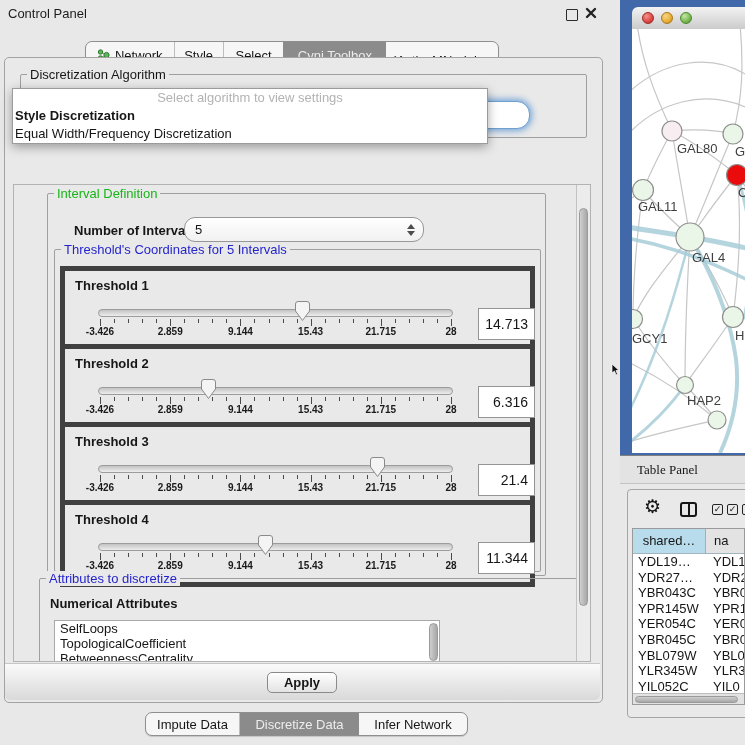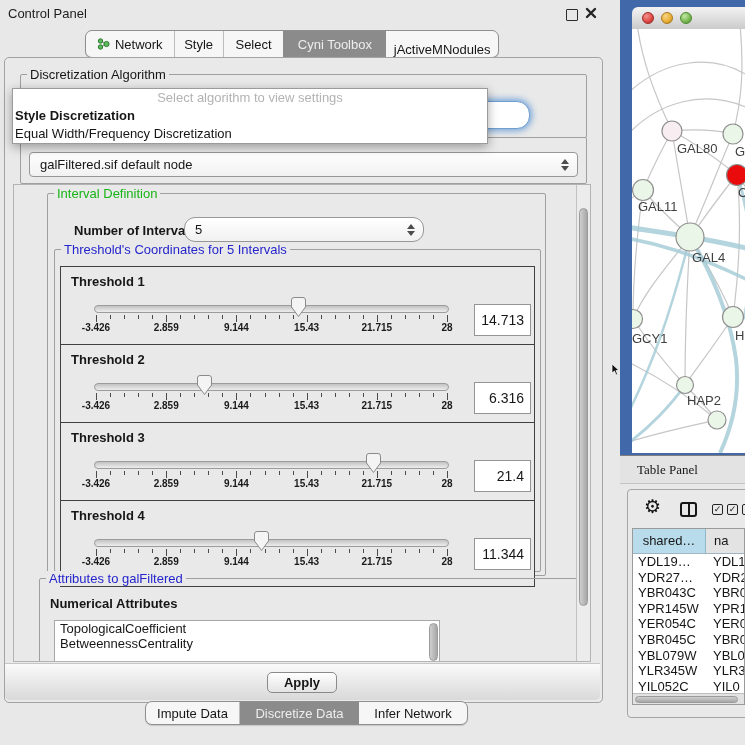--- a/index.html
+++ b/index.html
@@ -5,21 +5,21 @@
   html,body{margin:0;padding:0;background:#d6d6d6;}
   #screen{position:relative;width:745px;height:745px;background:#e8e8e8;overflow:hidden;
           font-family:"Liberation Sans",sans-serif;font-size:13px;color:#161616;padding-left:12px;}
   .abs{position:absolute;}
   
   .hdr-title{left:8px;top:6px;font-size:13px;color:#1c1c1c;}
   .float-box{left:566px;top:9px;width:10px;height:10px;border:1.6px solid #2c2c2c;border-radius:1px;}
   .close-x{left:585px;top:7px;width:12px;height:12px;}
   
   .tabbar{display:flex;background:#f6f6f6;border:1px solid #8f8f8f;border-radius:7px;overflow:hidden;
-          box-shadow:0 1px 1px rgba(0,0,0,.15);}
+          box-shadow:0 1px 1px rgba(0,0,0,.15);margin-top:11px;}
   .tab{display:flex;align-items:center;justify-content:center;gap:5px;font-size:13px;color:#161616;height:100%;box-sizing:border-box;}
   .tab.sep{border-right:1px solid #bdbdbd;}
   .tab.sel{background:#8b8b8b;color:#ededed;}
   
   .panel-outer{left:4px;top:57px;width:597px;height:644px;background:#e9e9e9;border:1px solid #a3a3a3;border-radius:5px;}
   .group{border:1px solid #9f9f9f;border-radius:2px;}
   .gtitle{position:absolute;top:-8px;left:6px;background:#e9e9e9;padding:0 3px;font-size:13px;white-space:nowrap;}
   .gtitle.green{color:#17b517;}
   .gtitle.blue{color:#2525cc;}
   
@@ -35,21 +35,21 @@
          box-shadow:0 3px 10px rgba(0,0,0,.35);z-index:50;}
   .popup .row{height:18px;line-height:18px;padding-left:2px;white-space:nowrap;}
   .popup .ph{color:#b3b3b3;text-align:center;padding-left:0;}
   .popup .b{font-weight:bold;}
   
   .scrollpane{left:13px;top:184px;width:578px;height:478px;border:1px solid #b3b3b3;background:#e9e9e9;overflow:hidden;box-sizing:border-box;}
   .vsb{position:absolute;right:0;top:0;bottom:0;width:13px;background:#ececec;border-left:1px solid #c2c2c2;}
   .vsb .thumb{position:absolute;left:2px;top:23px;width:9px;height:398px;border-radius:5px;
               background:linear-gradient(90deg,#cfcfcf,#a7a7a7);border:1px solid #9a9a9a;box-sizing:border-box;}
   
-  .tpanel{position:absolute;left:5px;width:475px;height:87px;background:#e9e9e9;border:1px solid #404040;box-sizing:border-box;}
+  .tpanel{position:absolute;left:5px;width:475px;height:87px;background:#e9e9e9;border:5px solid #404040;box-sizing:border-box;}
   .tpanel .tlabel{position:absolute;left:10px;top:7px;font-weight:bold;}
   .track{position:absolute;left:33px;top:38px;width:355px;height:8px;border-radius:4px;border:1px solid #9c9c9c;
          background:linear-gradient(#c3c3c3,#ededed);box-sizing:border-box;}
   .tickrow{position:absolute;left:0;top:48px;height:8px;width:100%;}
   .tick{position:absolute;width:1px;background:#4a4a4a;top:0;}
   .slabel{position:absolute;top:55px;width:60px;text-align:center;font-size:10px;font-weight:bold;color:#1a1a1a;}
   .vbox{position:absolute;left:413px;top:37px;width:57px;height:32px;background:#fff;border:1px solid #949494;
         box-sizing:border-box;font-size:14px;text-align:right;line-height:30px;padding-right:6px;}
   .thumb-svg{position:absolute;top:29px;}
   
@@ -129,30 +129,20 @@
     <span class="gtitle">Discretization Algorithm</span>
   </div>
   <div class="abs focus-combo"></div>
 
   <div class="abs popup">
     <div class="row ph">Select algorithm to view settings</div>
     <div class="row b">Style Discretization</div>
     <div class="row">Equal Width/Frequency Discretization</div>
   </div>
 
-  <div class="abs group" style="left:20px;top:137px;width:565px;height:45px;">
-    <span class="gtitle">Table Data</span>
-    <div class="combo" style="position:absolute;left:8px;top:14px;width:549px;height:25px;">
-      <span class="val">galFiltered.sif default node</span>
-      <span class="spin">
-          <span class="up"></span>
-          <span class="dn"></span>
-        </span>
-    </div>
-  </div>
 
   <div class="abs scrollpane">
 
     <div class="group" style="position:absolute;left:33px;top:8px;width:497px;height:381px;">
       <span class="gtitle green">Interval Definition</span>
       <span style="position:absolute;left:26px;top:29px;font-weight:bold;">Number of Intervals</span>
       <div class="combo" style="position:absolute;left:136px;top:23px;width:240px;height:25px;border-radius:11px;">
         <span class="val">5</span>
         <span class="spin">
             <span class="up"></span>
@@ -328,24 +318,25 @@
             <div class="slabel" style="left: 356px;">28</div>
             <div class="thumb-svg" style="left: 191.5px;"><svg width="17" height="22" viewBox="0 0 17 22">
                 <path d="M1.5,4 Q1.5,1.5 4,1.5 L13,1.5 Q15.5,1.5 15.5,4 L15.5,11 L8.5,20.5 L1.5,11 Z" fill="#f4f4f4" stroke="#8a8a8a" stroke-width="1"></path>
               </svg></div>
             <div class="vbox">11.344</div>
           </div>
         </div>
     </div>
 
     <div class="group" style="position:absolute;left:25px;top:393px;width:538px;height:90px;">
-      <span class="gtitle blue">Attributes to galFiltered</span>
+      <span class="gtitle blue">Attributes to discretize</span>
       <span style="position:absolute;left:10px;top:17px;font-weight:bold;">Numerical Attributes</span>
       <div class="listbox" id="attr-list" style="left:14px;top:41px;width:386px;height:48px;">
         <div class="lsb"></div>
+      <div class="item">SelfLoops</div>
           <div class="item">TopologicalCoefficient</div>
           <div class="item">BetweennessCentrality</div>
         </div>
     </div>
 
     <div class="vsb">
       <div class="thumb"></div>
     </div>
   </div>
 

